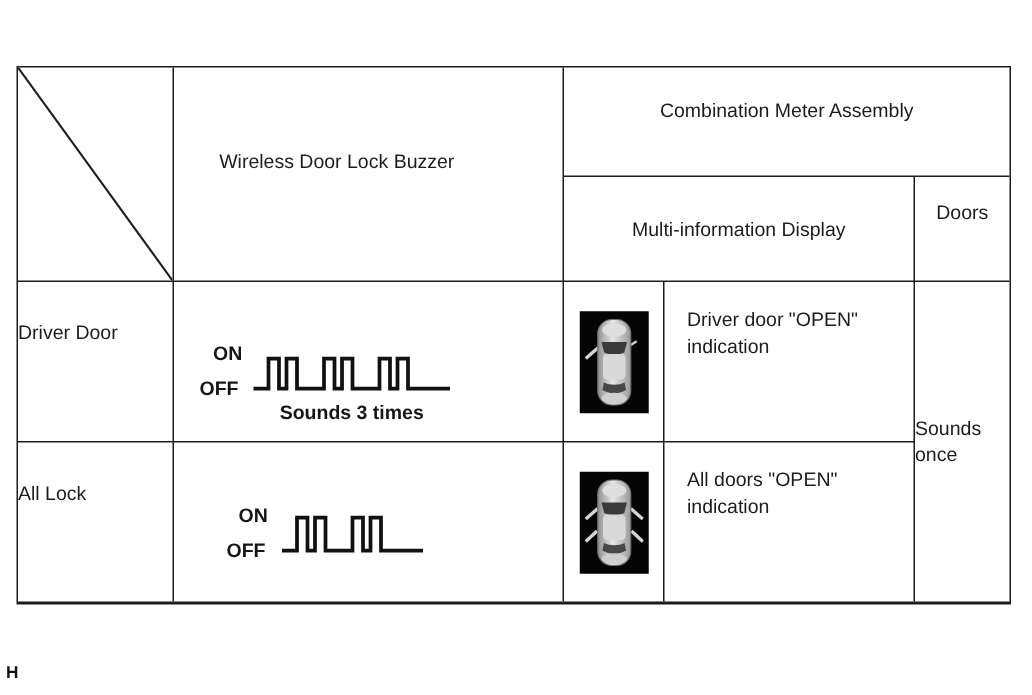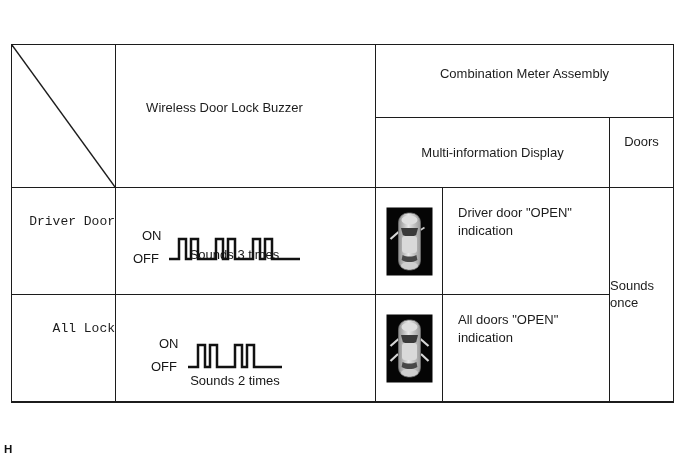--- a/index.html
+++ b/index.html
@@ -21,25 +21,25 @@
   .bb{border-bottom:1px solid #1c1c1c;}
   .center{display:flex;align-items:center;justify-content:center;text-align:center;}
 
   .c-diag{grid-column:1;grid-row:1 / span 2;}
   .c-diag svg{position:absolute;left:0;top:0;width:100%;height:100%;display:block;}
   .c-wdlb{grid-column:2;grid-row:1 / span 2;padding-right:42px;padding-bottom:18px;}
   .c-cma{grid-column:3 / span 3;grid-row:1;padding-bottom:16px;}
   .c-mid{grid-column:3 / span 2;grid-row:2;}
   .c-buz{grid-column:5;grid-row:2;padding-bottom:22px;}
 
-  .c-rowlabel{display:flex;justify-content:flex-end;align-items:flex-start;padding-top:26px;font-family:Liberation Mono, monospace;}
+  .c-rowlabel{display:flex;justify-content:flex-start;align-items:flex-start;padding-top:26px;}
   .c-driver{grid-column:1;grid-row:3;}
   .c-all{grid-column:1;grid-row:4;}
 
-  .wave-cell{overflow:hidden;}
+  .wave-cell{overflow:hidden;font-weight:bold;}
   .c-wave1{grid-column:2;grid-row:3;}
   .c-wave2{grid-column:2;grid-row:4;}
   .wave-cell svg{position:absolute;left:0;top:0;display:block;}
   .wave-label{position:absolute;font-size:13px;color:#161616;}
   .wave-caption{position:absolute;font-size:13px;color:#161616;text-align:center;}
 
   .img-cell{display:flex;align-items:center;justify-content:center;}
   .c-img1{grid-column:3;grid-row:3;}
   .c-img2{grid-column:3;grid-row:4;}
   .car-frame{display:block;}
@@ -83,21 +83,21 @@
   <div class="cell c-driver c-rowlabel br bb">
     <span>Driver Door</span>
   </div>
 
   <div class="cell c-wave1 wave-cell br bb">
     <span class="wave-label" style="left:26px;top:40px;">ON</span>
     <span class="wave-label" style="left:17px;top:63px;">OFF</span>
     <svg width="259" height="106">
         <polyline points="53,71 63,71 63,51 70,51 70,71 75,71 75,51 82,51 82,71 100,71 100,51 107,51 107,71 112,71 112,51 119,51 119,71 137,71 137,51 144,51 144,71 149,71 149,51 156,51 156,71 184,71" fill="none" stroke="#111" stroke-width="2.5" stroke-linejoin="miter"></polyline>
       </svg>
-    <span class="wave-caption" style="left:53px;top:59px;width:131px;">Sounds 3 times</span>
+    <span class="wave-caption" style="left:53px;top:79px;width:131px;">Sounds 3 times</span>
   </div>
 
   <div class="cell c-img1 img-cell br bb">
     <svg class="car-frame" width="47" height="69" viewBox="0 0 47 69">
       <defs>
         <linearGradient id="bodyG" x1="0" y1="0" x2="1" y2="0">
           <stop offset="0" stop-color="#8f8f8f"></stop>
             <stop offset="0.45" stop-color="#e6e6e6"></stop>
             <stop offset="1" stop-color="#9a9a9a"></stop>
         </linearGradient>
@@ -125,21 +125,20 @@
   <div class="cell c-all c-rowlabel br">
     <span>All Lock</span>
   </div>
 
   <div class="cell c-wave2 wave-cell br">
     <span class="wave-label" style="left:43px;top:41px;">ON</span>
     <span class="wave-label" style="left:35px;top:64px;">OFF</span>
     <svg width="259" height="108">
         <polyline points="72,72 82,72 82,50 89,50 89,72 94,72 94,50 101,50 101,72 119,72 119,50 126,50 126,72 131,72 131,50 138,50 138,72 166,72" fill="none" stroke="#111" stroke-width="2.5" stroke-linejoin="miter"></polyline>
       </svg>
-    <span class="wave-caption" style="left:72px;top:78px;width:94px;">Sounds 2 times</span>
   </div>
 
   <div class="cell c-img2 img-cell br">
     <svg class="car-frame" width="47" height="69" viewBox="0 0 47 69">
       <rect x="0.5" y="0.5" width="46" height="68" fill="#050505"></rect>
       <line x1="12.5" y1="25" x2="4.5" y2="32" stroke="#d6d6d6" stroke-width="2.2"></line>
       <line x1="12" y1="40" x2="4.5" y2="47" stroke="#d6d6d6" stroke-width="2.2"></line>
       <line x1="34.5" y1="25" x2="42.5" y2="32" stroke="#d6d6d6" stroke-width="2.2"></line>
       <line x1="35" y1="40" x2="42.5" y2="47" stroke="#d6d6d6" stroke-width="2.2"></line>
       <rect x="12.5" y="6" width="22" height="57" rx="9.5" fill="url(#bodyG)" stroke="#6e6e6e" stroke-width="0.8"></rect>

